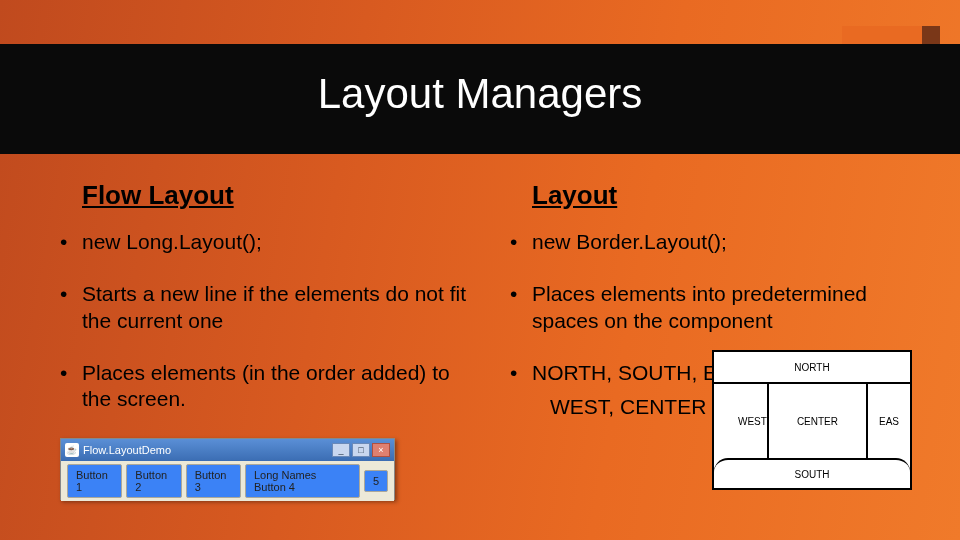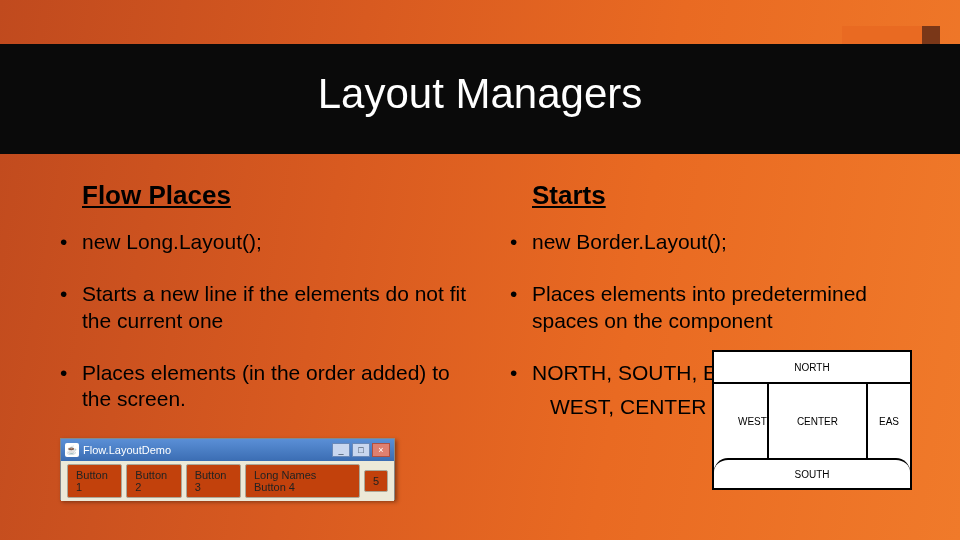--- a/index.html
+++ b/index.html
@@ -70,21 +70,21 @@
   .fd-winbtn {
     width: 18px; height: 14px; background: #c9d7ef; border: 1px solid #6a89b8;
     margin-left: 2px; font-size: 9px; color: #234; text-align: center; line-height: 12px;
   }
   .fd-close { background: #e08070; border-color: #b05040; color: #fff; }
   .flowdemo-body {
     height: 40px; display: flex; align-items: center; gap: 4px; padding: 0 6px;
     background: #ece9d8;
   }
   .fd-btn {
-    background: #c2410c; border: 1px solid #aca899; border-radius: 2px;
+    background: #3b82f6; border: 1px solid #aca899; border-radius: 2px;
     font-size: 11px; padding: 4px 8px; color: #222;
   }
   
   .borderdiagram {
     position: absolute; right: 8px; bottom: 30px;
     width: 200px; height: 140px;
     background: #fff; border: 2px solid #000;
     font-family: Arial, sans-serif; font-size: 10px; color: #000;
     display: flex; flex-direction: column;
   }
@@ -102,21 +102,21 @@
 <body>
 
 <div class="slide">
   <div class="accent-top"></div>
   <div class="accent-right"></div>
   <div class="header-band"></div>
   <div class="title">Layout Managers</div>
 
   <div class="content">
     <div class="col">
-      <h2>Flow Places</h2>
+      <h2>Flow Layout</h2>
       <ul>
         <li>new Long.Layout();</li>
         <li>Starts a new line if the elements do not fit the current one</li>
         <li>Places elements (in the order added) to the screen.</li>
       </ul>
       <div class="flowdemo">
         <div class="flowdemo-titlebar">
           <div class="fd-cup">☕</div>
           <span>Flow.LayoutDemo</span>
           <div class="fd-spacer"></div>
@@ -128,21 +128,21 @@
           <div class="fd-btn">Button 1</div>
           <div class="fd-btn">Button 2</div>
           <div class="fd-btn">Button 3</div>
           <div class="fd-btn">Long Names Button 4</div>
           <div class="fd-btn">5</div>
         </div>
       </div>
     </div>
 
     <div class="col" style="position:relative;">
-      <h2>Starts</h2>
+      <h2>Layout</h2>
       <ul>
         <li>new Border.Layout();</li>
         <li>Places elements into predetermined spaces on the component</li>
         <li>NORTH, SOUTH, EAST,</li>
         <li class="sub">WEST, CENTER</li>
       </ul>
       <div class="borderdiagram">
         <div class="bd-north">NORTH</div>
         <div class="bd-row bd-mid">
           <div class="bd-cell bd-west">WEST</div>

